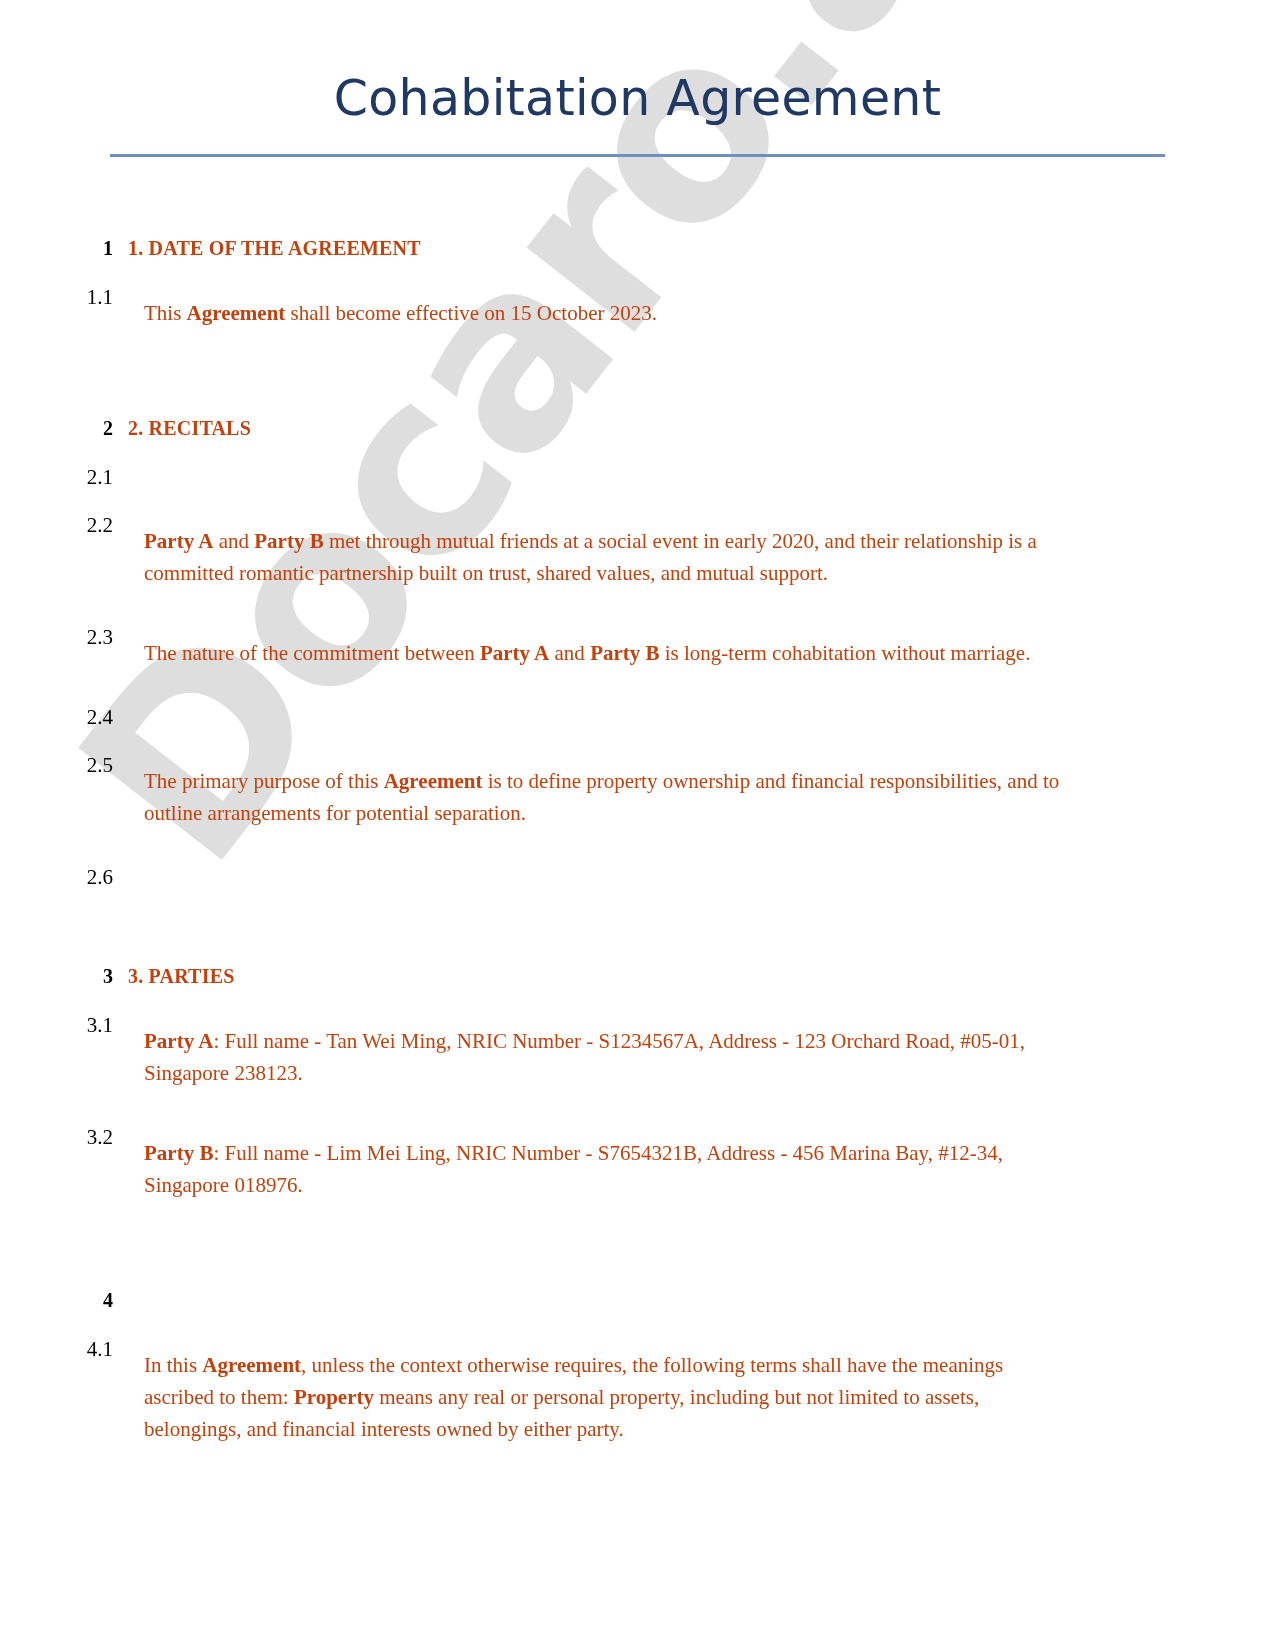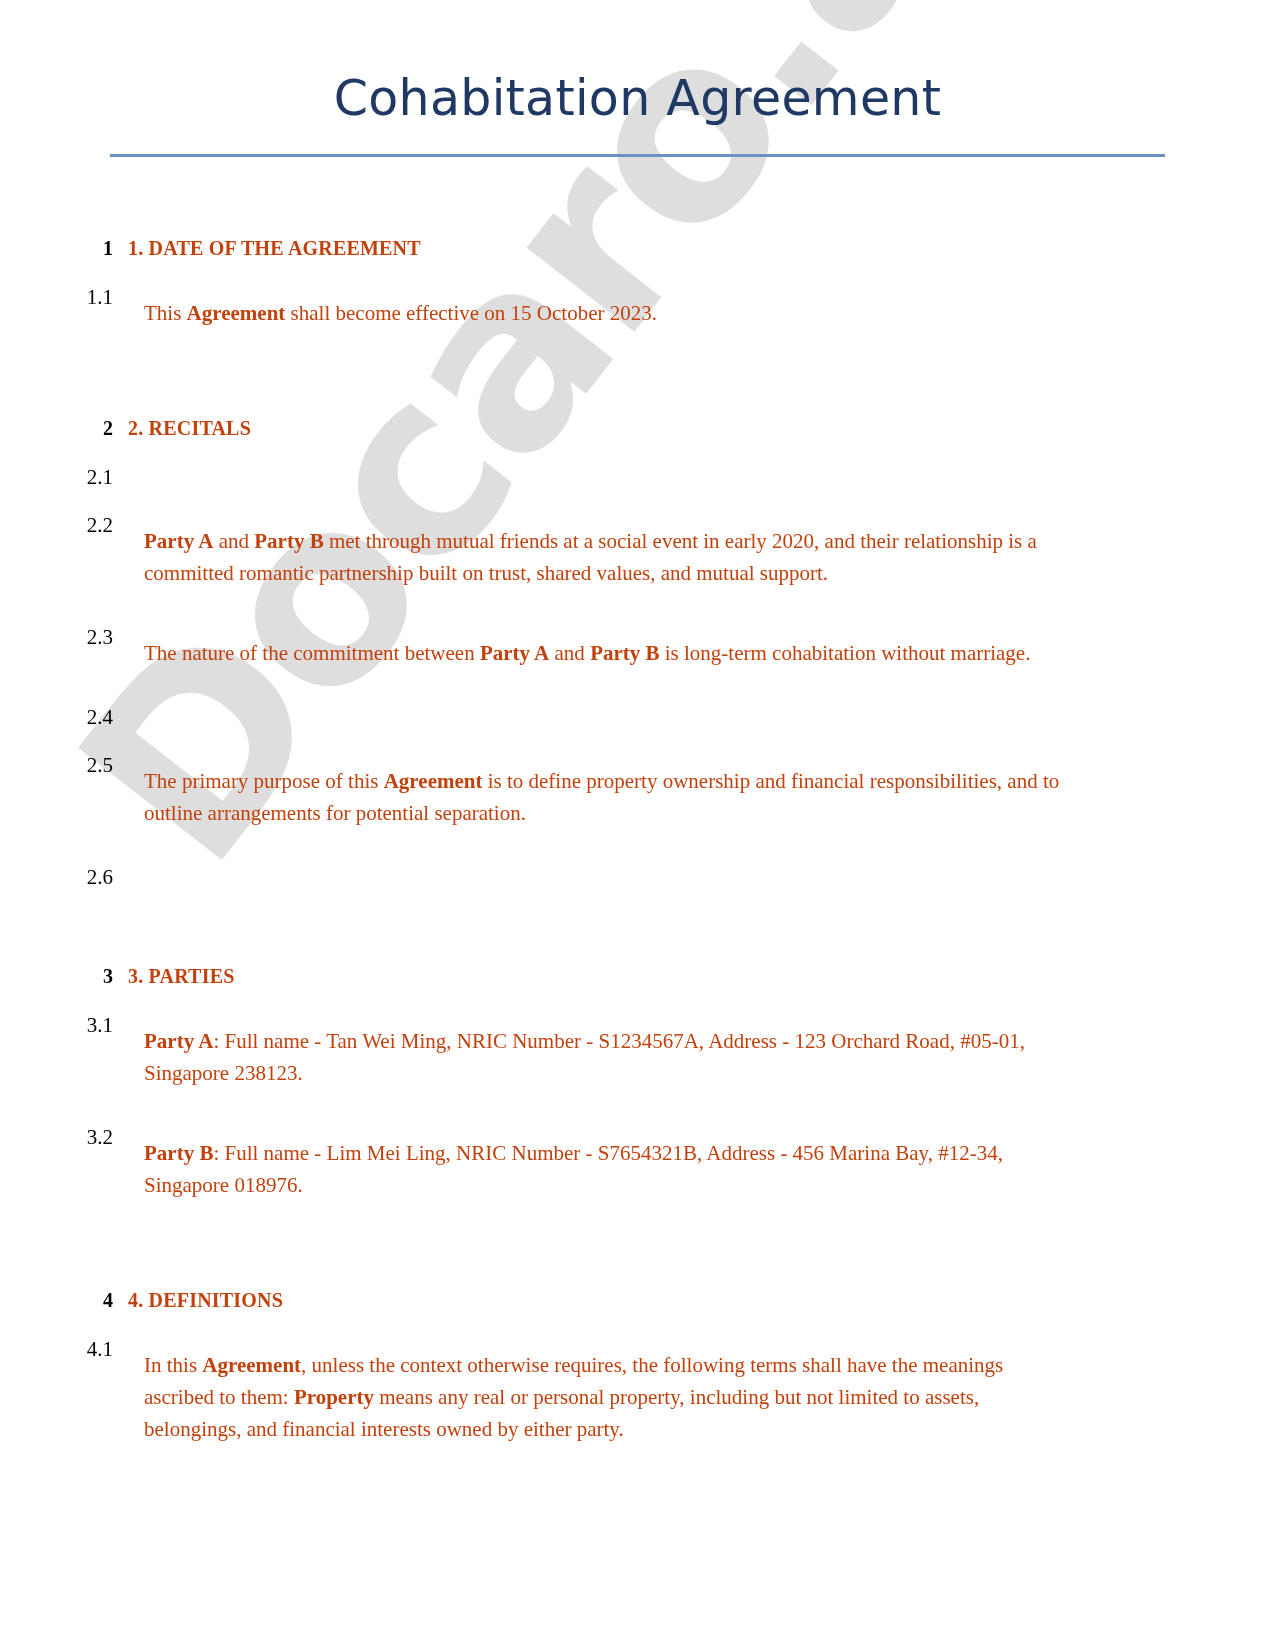--- a/index.html
+++ b/index.html
@@ -205,21 +205,20 @@
       <div class="sp-between"></div>
       <div class="block clause">
         <div class="num">3.2</div>
         <div class="content">
           <p><b>Party B</b><span>: Full name - Lim Mei Ling, NRIC Number - S7654321B, Address - 456 Marina Bay, #12-34, Singapore 018976.</span></p>
         </div>
       </div>
       <div class="sp-before-heading"></div>
       <div class="block heading">
         <div class="num">4</div>
-        <div class="content">4. DEFINITIONS</div>
       </div>
       <div class="sp-after-heading"></div>
       <div class="block clause">
         <div class="num">4.1</div>
         <div class="content">
           <p><span>In this </span><b>Agreement</b><span>, unless the context otherwise requires, the following terms shall have the meanings ascribed to them: </span><b>Property</b><span> means any real or personal property, including but not limited to assets, belongings, and financial interests owned by either party.</span></p>
         </div>
       </div>
     </div>
 

